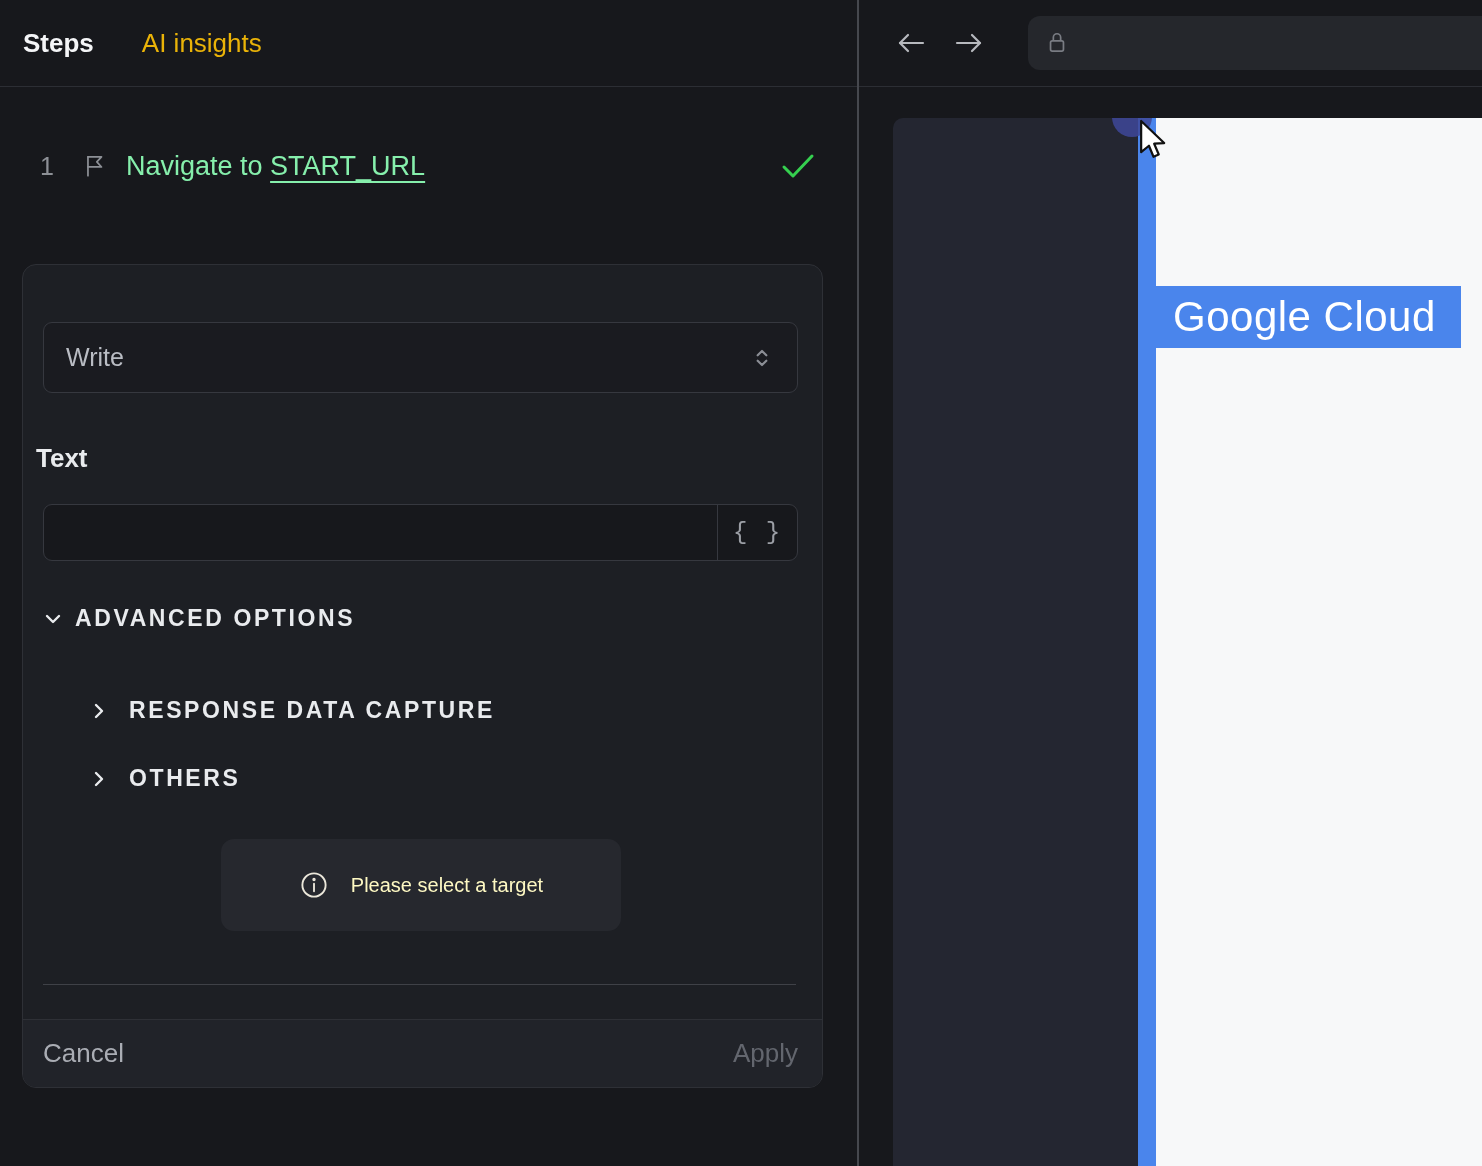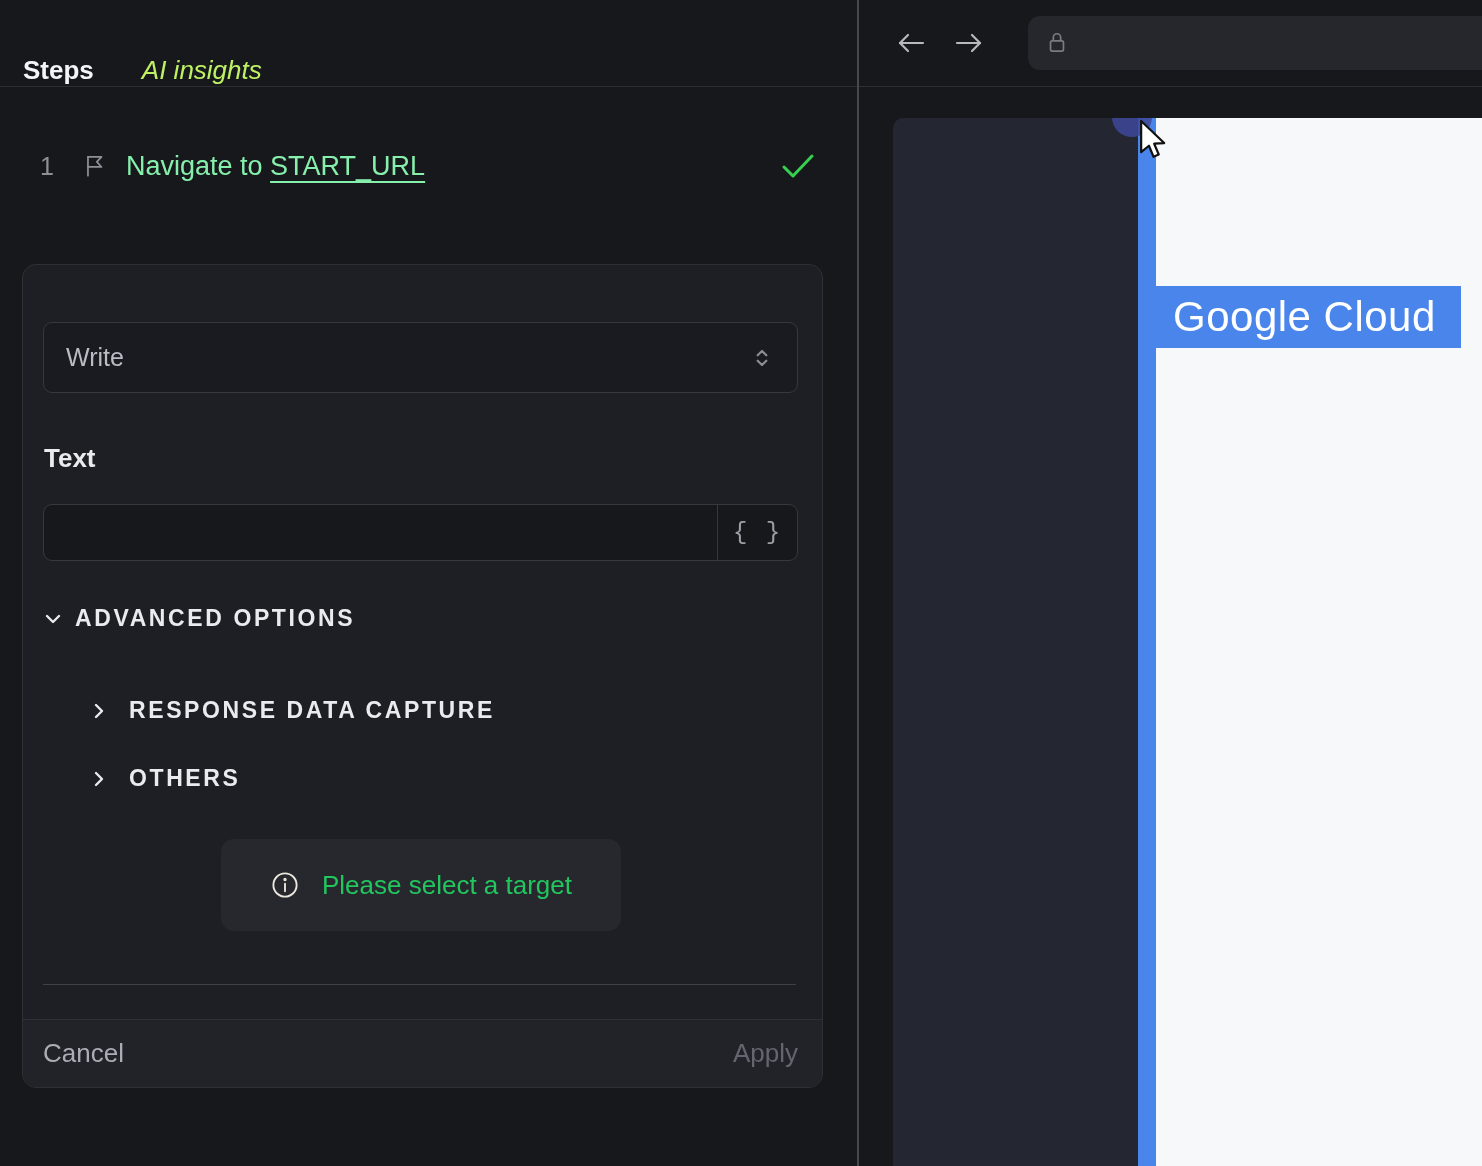--- a/index.html
+++ b/index.html
@@ -11,25 +11,25 @@
   }
 
   
   .left-panel {
     position:absolute; left:0; top:0; width:857px; height:1166px;
     background:#17181c;
   }
   .topbar {
     position:absolute; left:0; top:0; width:100%; height:87px;
     border-bottom:1px solid #2c2e34;
-    display:flex; align-items:flex-end; gap:48px; padding:0 23px;
+    display:flex; align-items:center; gap:48px; padding:0 23px;
   }
   .tab { font-size:26px; cursor:default; }
   .tab.active { color:#f4f5f7; font-weight:700; }
-  .tab.inactive { color:#bef264; font-weight:400;font-style:italic; }
+  .tab.inactive { color:#eab308; font-weight:400; }
 
   .step-row {
     position:absolute; left:0; top:140px; width:857px; height:52px;
     display:flex; align-items:center; padding:0 40px;
   }
   .step-index { color:#8d9096; font-size:25px; width:42px; }
   .step-flag { width:26px; height:26px; margin-right:18px; }
   .step-text { color:#86efac; font-size:27px; }
   .step-link { text-decoration:underline; text-underline-offset:6px; }
   .step-check { margin-left:auto; width:38px; height:30px; }
@@ -40,21 +40,21 @@
   }
   .select-box {
     position:absolute; left:20px; top:57px; width:755px; height:71px;
     background:#1a1b20; border:1px solid #36383f; border-radius:9px;
     display:flex; align-items:center; padding:0 22px;
   }
   .select-value { color:#b9bcc3; font-size:25px; }
   .select-caret { margin-left:auto; width:26px; height:26px; }
 
   .field-label {
-    position:absolute; left:21px; top:178px;
+    position:absolute; left:13px; top:178px;
     color:#e9ebee; font-size:26px; font-weight:700;
   }
   .input-group {
     position:absolute; left:20px; top:239px; width:755px; height:57px;
     background:#17181c; border:1px solid #36383f; border-radius:9px;
     display:flex; overflow:hidden;
   }
   .text-input {
     flex:1; background:transparent; border:none; outline:none;
     color:#d6d8dc; font-size:24px; padding:0 18px;
@@ -78,21 +78,21 @@
     color:#e9ebee; font-size:23px; font-weight:700; letter-spacing:2.6px;
   }
   .chev { width:20px; height:20px; }
 
   .toast {
     position:absolute; left:198px; top:574px; width:400px; height:92px;
     background:#26282e; border-radius:13px;
     display:flex; align-items:center; justify-content:center; gap:22px;
   }
   .toast-icon { width:30px; height:30px; }
-  .toast-text { color:#22c55e; font-size:26px; }
+  .toast-text { color:#fef9c3; font-size:20px; }
 
   .inner-divider {
     position:absolute; left:20px; top:719px; width:753px; height:1px;
     background:#3f4147;
   }
   .card-footer {
     position:absolute; left:0; bottom:0; width:100%; height:68px;
     background:#212329; border-top:1px solid #2e3036;
     border-radius:0 0 13px 13px;
     display:flex; align-items:center; justify-content:space-between;

